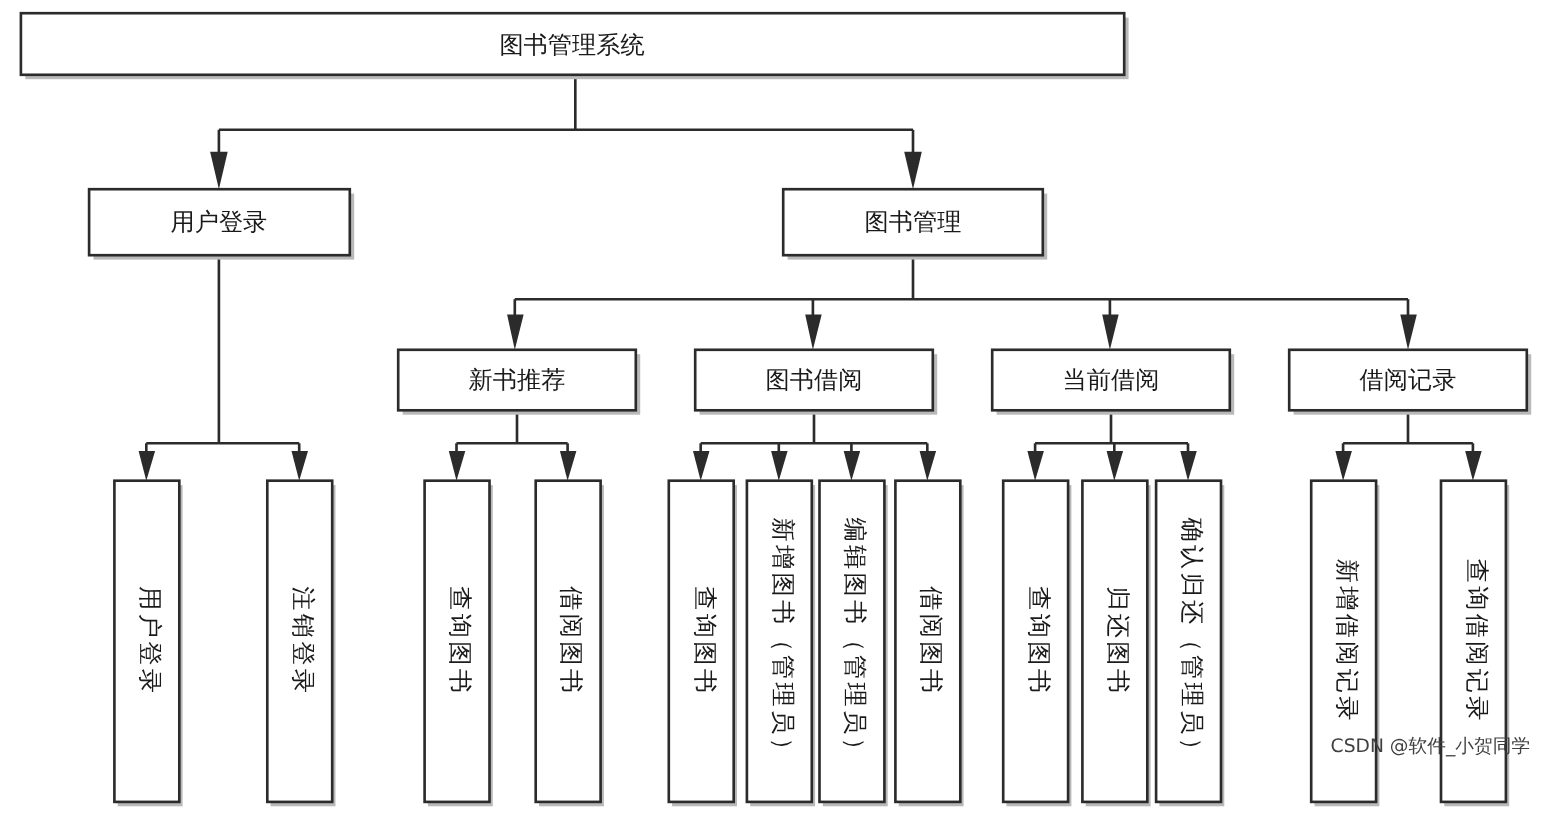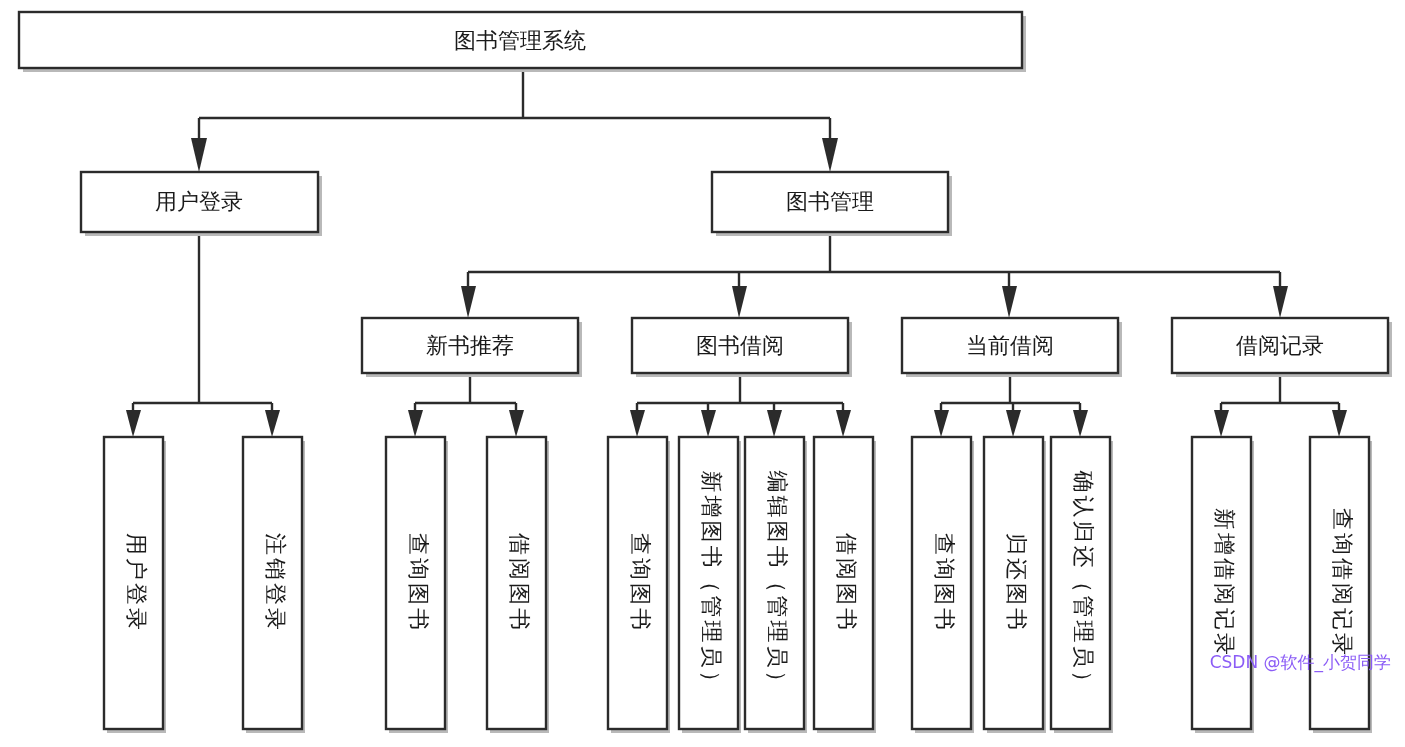--- a/index.html
+++ b/index.html
@@ -52,24 +52,24 @@
   .label-h {
     font-size: 22px;
   }
   .label-v {
     font-size: 22px;
     letter-spacing: 3px;
   }
   .watermark {
     position: absolute;
     right: 14px;
-    bottom: 16px;
+    bottom: 0;
     font-family: "DejaVu Sans", sans-serif;
     font-size: 17px;
-    color: #8b5cf6;
+    color: #404040;
     white-space: nowrap;
     pointer-events: none;
     text-align: center;
   }
 </style>
 </head>
 <body>
 
 <div id="diagram-root">
 

